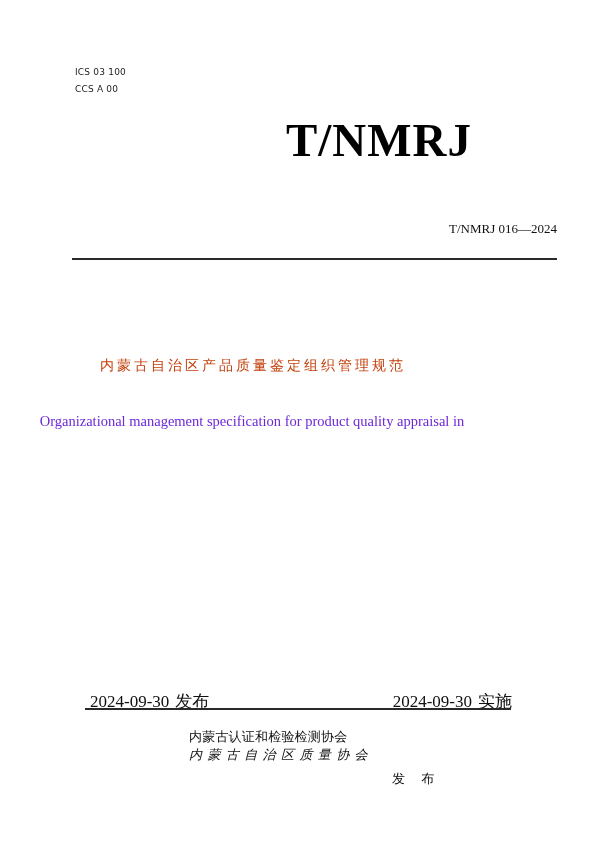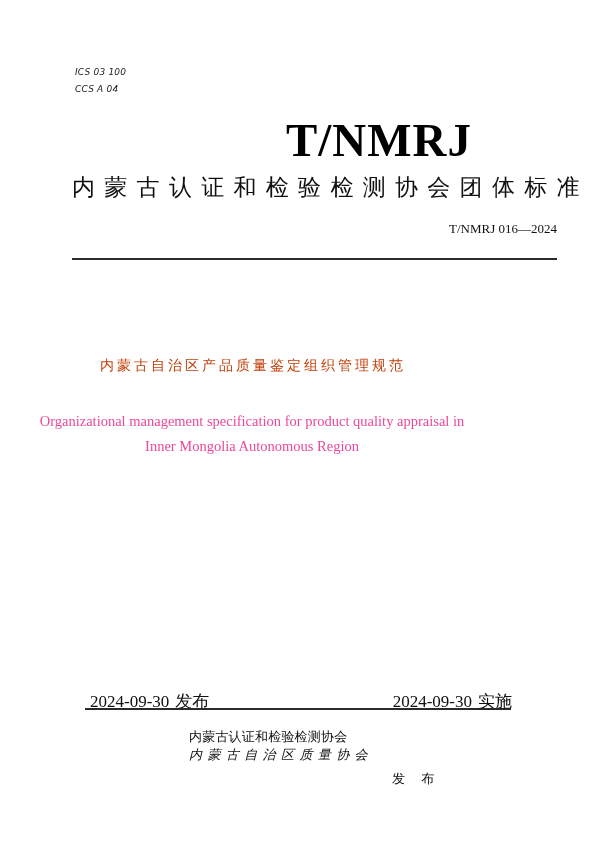--- a/index.html
+++ b/index.html
@@ -1,19 +1,19 @@
 <!DOCTYPE html>
 <html><head>
 <meta charset="utf-8">
 <style>
   html, body { margin: 0; padding: 0; background: #ffffff; }
   body { width: 600px; height: 848px; position: relative; overflow: hidden; color: #111; }
   .page { position: absolute; left: 0; top: 0; width: 600px; height: 848px; background: #fff; }
 
-  .classification { position: absolute; left: 75px; font-family: "DejaVu Sans", sans-serif; font-size: 9px; color: #222; letter-spacing: 0.2px; font-style: italic; }
+  .classification { position: absolute; left: 75px; font-family: "DejaVu Sans", sans-serif; font-size: 9px; color: #222; letter-spacing: 0.2px; }
   .ics { top: 67px; }
   .ccs { top: 84px; }
 
   .std-code-big {
     position: absolute; left: 286px; top: 116px; width: 240px;
     font-family: "Liberation Serif", serif; font-weight: bold;
     font-size: 46px; line-height: 50px; letter-spacing: 1px; color: #000;
     transform: scaleX(1.02); transform-origin: left center;
   }
 
@@ -32,21 +32,21 @@
   .rule-top { position: absolute; left: 72px; top: 258px; width: 485px; height: 1.5px; background: #2a2a2a; }
 
   .doc-title-cn {
     position: absolute; left: 100px; top: 352px; width: 420px;
     font-family: Liberation Mono, monospace; font-size: 14px; line-height: 28px;
     letter-spacing: 3px; color: #c2410c; white-space: nowrap;
   }
 
   .doc-title-en {
     position: absolute; left: 0; width: 504px; text-align: center;
-    font-family: "Liberation Serif", serif; font-size: 14.5px; color: #ec4899;
+    font-family: "Liberation Serif", serif; font-size: 14.5px; color: #6d28d9;
     white-space: nowrap;
   }
   .en-line1 { top: 413px; }
   .en-line2 { top: 438px; }
 
   .date-row { position: absolute; top: 690px; font-family: Liberation Serif, serif; font-size: 17px; color: #111; white-space: nowrap; }
   .date-publish { left: 90px; }
   .date-implement { right: 88px; }
   .date-row .sp { display: inline-block; width: 6px; }
 
@@ -56,34 +56,32 @@
   .issuer1 { letter-spacing: 0.2px; white-space: nowrap; }
   .issuer2 { letter-spacing: 5.4px; white-space: nowrap; font-style: italic; }
   .issue-label { position: absolute; left: 392px; top: 738px; font-family: "DejaVu Sans", sans-serif; font-size: 13px; letter-spacing: 6px; color: #111; white-space: nowrap; margin-top: 32px; }
 </style>
 </head>
 <body>
 
 <div class="page">
 
   <div class="classification ics">ICS 03 100</div>
-  <div class="classification ccs">CCS A 04</div>
+  <div class="classification ccs">CCS A 00</div>
 
   <div class="std-code-big">T/NMRJ</div>
 
-  <div class="org-standard">内蒙古认证和检验检测协会团体标准</div>
 
   <div class="std-number">T/NMRJ 016—2024</div>
 
   <div class="rule-top"></div>
 
   <div class="doc-title-cn">内蒙古自治区产品质量鉴定组织管理规范</div>
 
   <div class="doc-title-en en-line1">Organizational management specification for product quality appraisal in</div>
-  <div class="doc-title-en en-line2">Inner Mongolia Autonomous Region</div>
 
   <div class="date-row date-publish">
     <span>2024-09-30</span><span class="sp"></span><span>发布</span>
   </div>
   <div class="date-row date-implement">
     <span>2024-09-30</span><span class="sp"></span><span>实施</span>
   </div>
 
   <div class="rule-bottom"></div>
 

